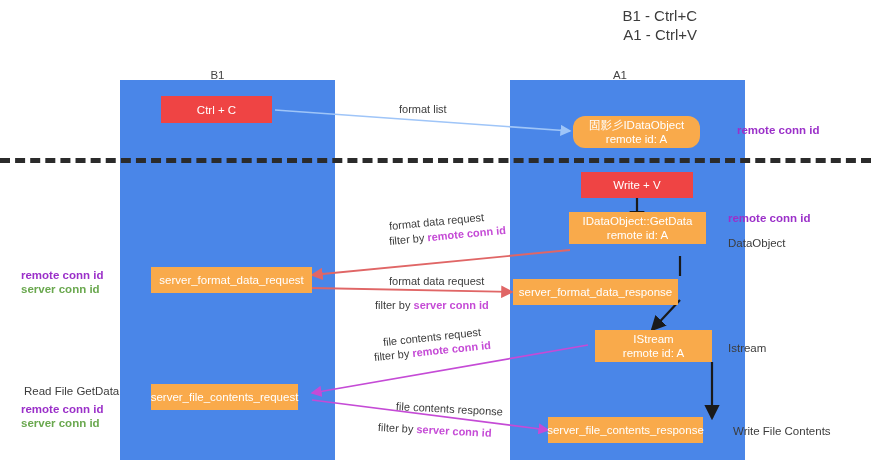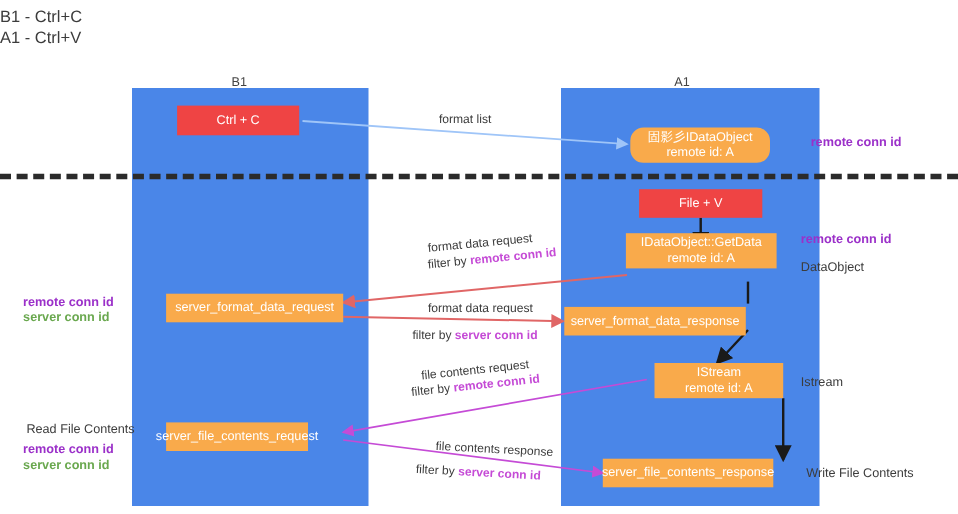--- a/index.html
+++ b/index.html
@@ -13,21 +13,21 @@
     height: 467px;
     background: #ffffff;
     font-family: "Liberation Sans", sans-serif;
     overflow: hidden;
   }
   .title {
     position: absolute;
     left: 0;
     top: 6px;
     width: 697px;
-    text-align: left;
+    text-align: right;
     font-size: 15px;
     color: #3c3c3c;
     line-height: 19px;
     white-space: pre;
   }
   .col-header {
     position: absolute;
     text-align: center;
     font-size: 11.5px;
     color: #444444;
@@ -143,46 +143,46 @@
     <line x1="712" y1="362" x2="712" y2="418" stroke="#1a1a1a" stroke-width="2.2" marker-end="url(#ah-black)"></line>
   </svg>
 
   <div class="dashline"></div>
 
   <div class="box green" style="left:161px; top:96px; width:111px; height:27px;">Ctrl + C</div>
 
   <div class="box orange" style="left:573px; top:116px; width:127px; height:32px;border-radius:12px;">固影彡IDataObject
 remote id: A</div>
 
-  <div class="box green" style="left:581px; top:172px; width:112px; height:26px;">File + V</div>
+  <div class="box green" style="left:581px; top:172px; width:112px; height:26px;">Write + V</div>
 
   <div class="box orange" style="left:569px; top:212px; width:137px; height:32px;">IDataObject::GetData
 remote id: A</div>
 
   <div class="box orange" style="left:151px; top:267px; width:161px; height:26px;">server_format_data_request</div>
 
   <div class="box orange" style="left:513px; top:279px; width:165px; height:26px;">server_format_data_response</div>
 
   <div class="box orange" style="left:595px; top:330px; width:117px; height:32px;">IStream
 remote id: A</div>
 
-  <div class="box orange" style="left:151px; top:384px; width:129px; height:26px;">server_file_contents_request</div>
+  <div class="box orange" style="left:151px; top:384px; width:147px; height:26px;">server_file_contents_request</div>
 
   <div class="box orange" style="left:548px; top:417px; width:155px; height:26px;">server_file_contents_response</div>
 
   <div class="sideLabel purple" style="left:737px; top:123px;">remote conn id</div>
   <div class="sideLabel purple" style="left:728px; top:211px;">remote conn id</div>
   <div class="sideLabel plain" style="left:728px; top:236px;">DataObject</div>
   <div class="sideLabel plain" style="left:728px; top:341px;">Istream</div>
   <div class="sideLabel plain" style="left:733px; top:424px;">Write File Contents</div>
 
   <div class="sideLabel purple" style="left:21px; top:268px;">remote conn id</div>
   <div class="sideLabel green" style="left:21px; top:282px;">server conn id</div>
 
-  <div class="sideLabel plain" style="left:24px; top:384px;">Read File Contents</div>
+  <div class="sideLabel plain" style="left:24px; top:384px;">Read File GetData</div>
   <div class="sideLabel purple" style="left:21px; top:402px;">remote conn id</div>
   <div class="sideLabel green" style="left:21px; top:416px;">server conn id</div>
 
   <div class="edgeLabel" style="left:399px; top:102px;">format list</div>
 
   <div class="edgeLabel" style="left:389px; top:219px; transform: rotate(-5.5deg);">format data request</div>
   <div class="edgeLabel" style="left:389px; top:234px; transform: rotate(-5.5deg);"><span>filter by </span><b class="purple">remote conn id</b></div>
 
   <div class="edgeLabel" style="left:389px; top:274px;">format data request</div>
   <div class="edgeLabel" style="left:375px; top:298px;"><span>filter by </span><b class="magenta">server conn id</b></div>

